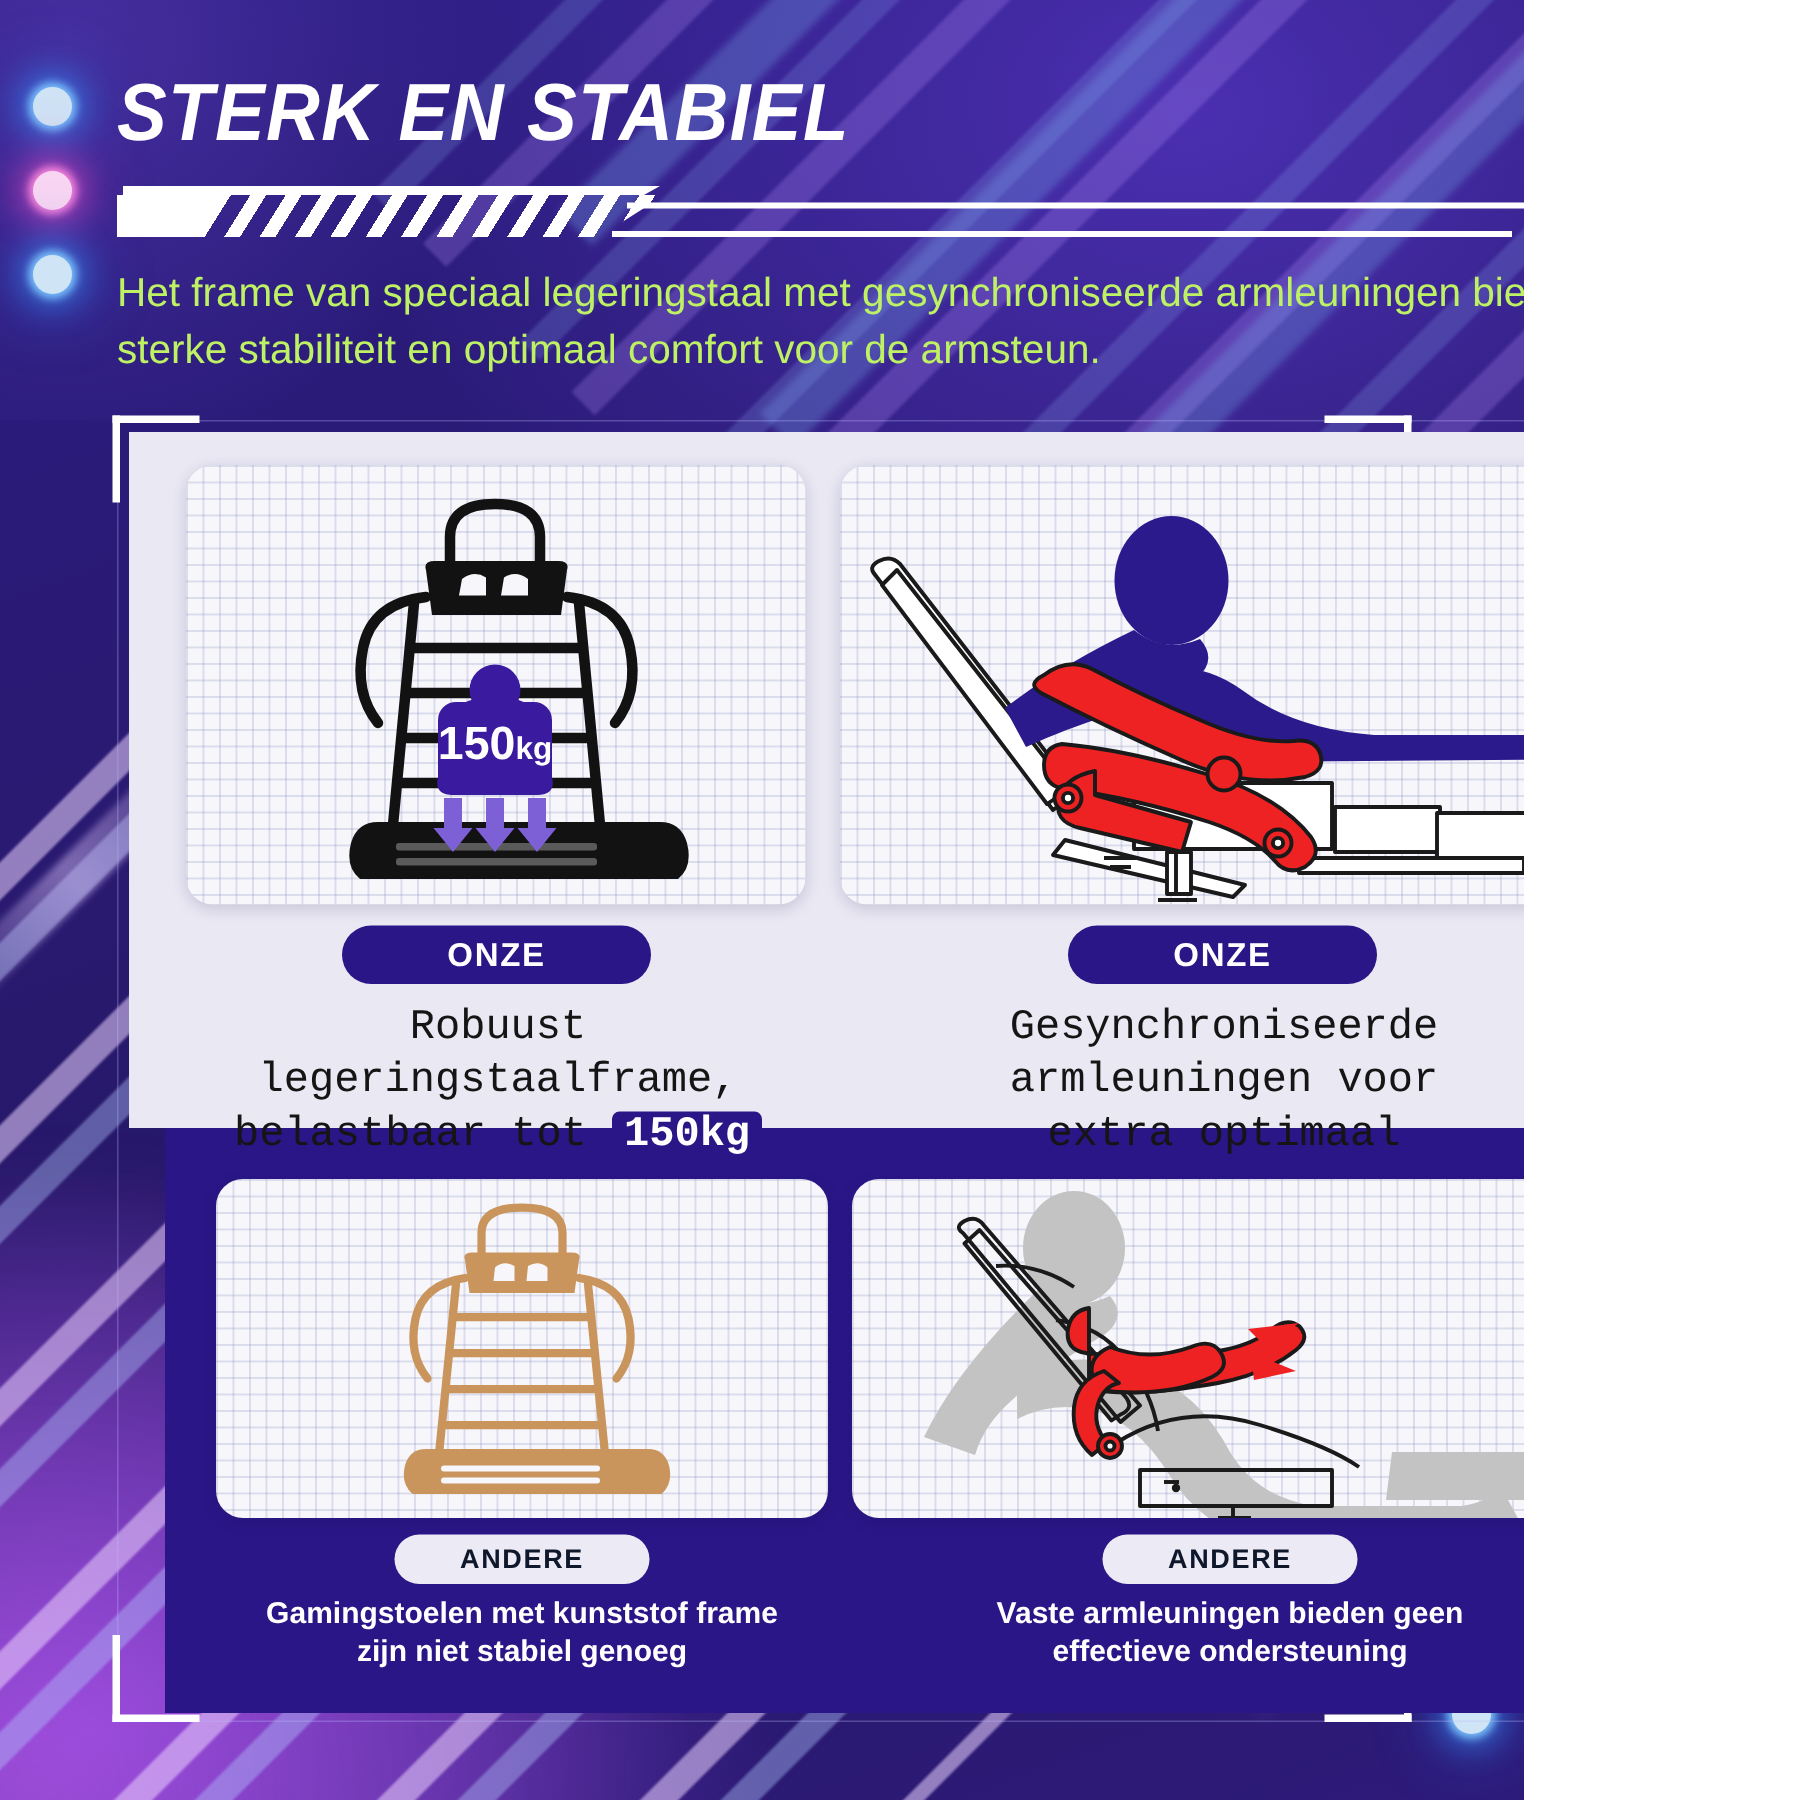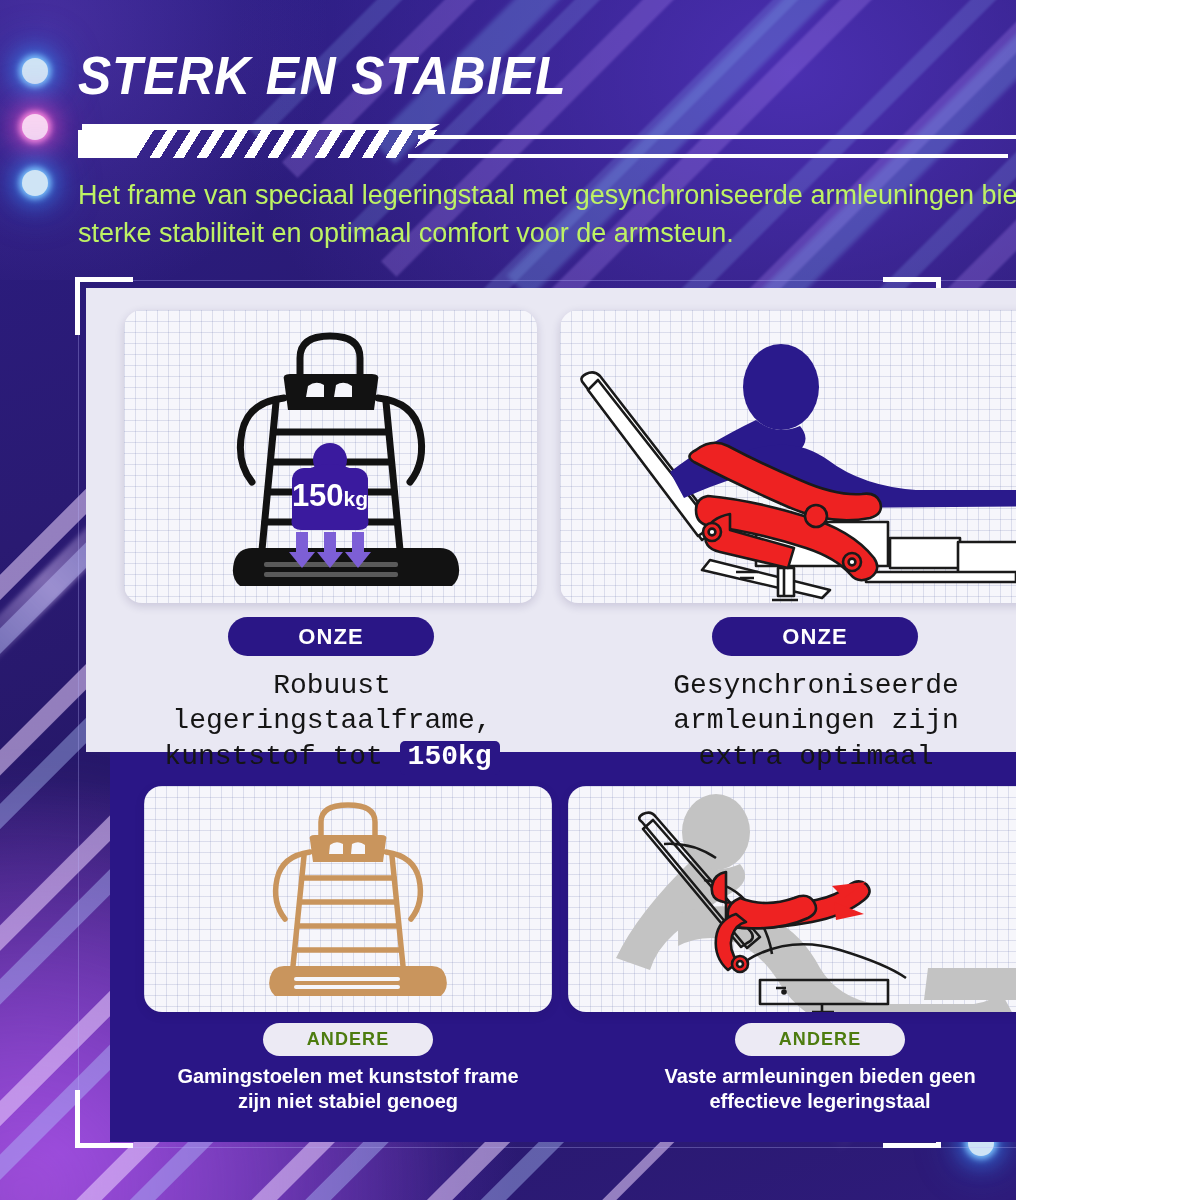--- a/index.html
+++ b/index.html
@@ -260,21 +260,21 @@
     letter-spacing: 1.1px;
   }
   .badge.onze {
     background: #2a1686;
     color: #ffffff;
     font-size: 22px;
     height: 39px;
   }
   .badge.andere {
     background: #eceaf4;
-    color: #4d7c0f;
+    color: #0f172a;
     font-size: 18px;
     height: 33px;
   }
   .badge.b1 { left: 228px; top: 617px;  width: 206px; }
   .badge.b2 { left: 712px; top: 617px;  width: 206px; }
   .badge.b3 { left: 263px; top: 1023px; width: 170px; }
   .badge.b4 { left: 735px; top: 1023px; width: 170px; }
 
   
   .caption {
@@ -491,31 +491,31 @@
     </svg>
   </div>
 
   <div class="badge onze b1">ONZE</div>
   <div class="badge onze b2">ONZE</div>
   <div class="badge andere b3">ANDERE</div>
   <div class="badge andere b4">ANDERE</div>
 
   <div class="caption light-bg p1">
     <div>Robuust legeringstaalframe,</div>
-    <div><span>kunststof tot </span><span class="kg-chip">150kg</span></div>
+    <div><span>belastbaar tot </span><span class="kg-chip">150kg</span></div>
   </div>
 
   <div class="caption light-bg p2">
-    <div>Gesynchroniseerde armleuningen zijn</div>
+    <div>Gesynchroniseerde armleuningen voor</div>
     <div>extra optimaal</div>
   </div>
 
   <div class="caption dark-bg p3">
     <div>Gamingstoelen met kunststof frame</div>
     <div>zijn niet stabiel genoeg</div>
   </div>
 
   <div class="caption dark-bg p4">
     <div>Vaste armleuningen bieden geen</div>
-    <div>effectieve legeringstaal</div>
+    <div>effectieve ondersteuning</div>
   </div>
 
 </div>
 
 </body></html>

